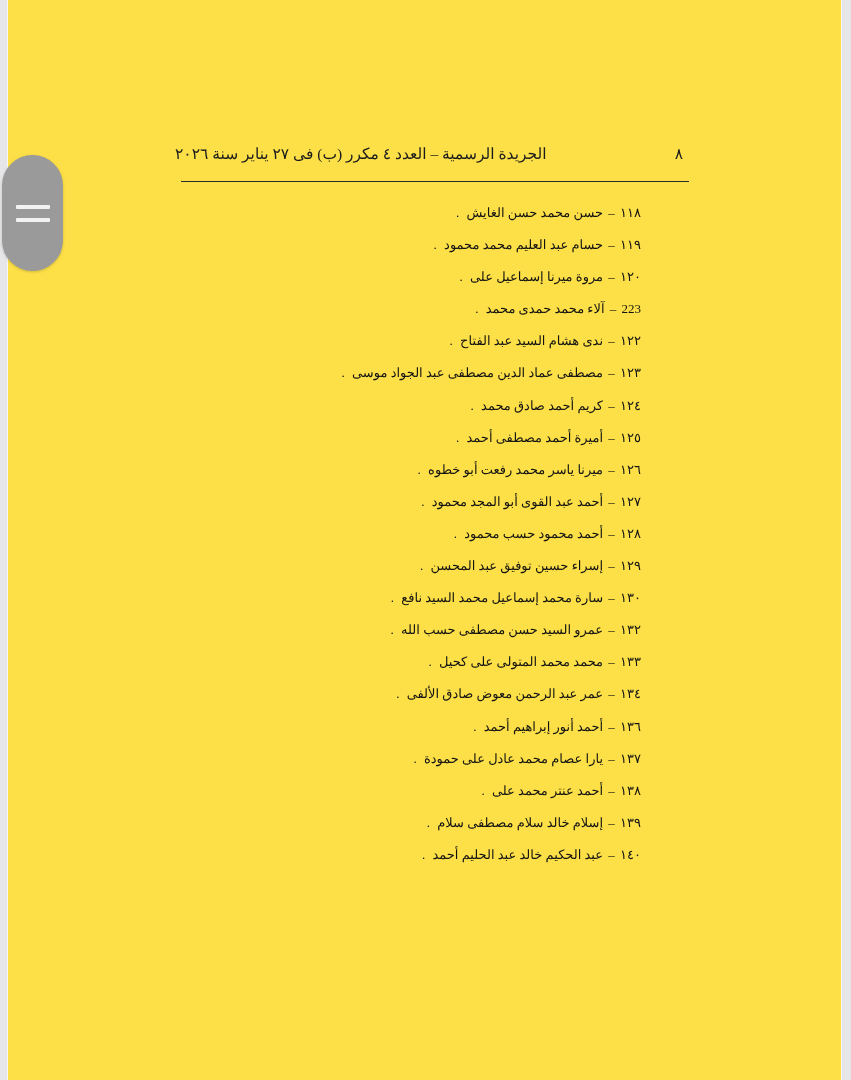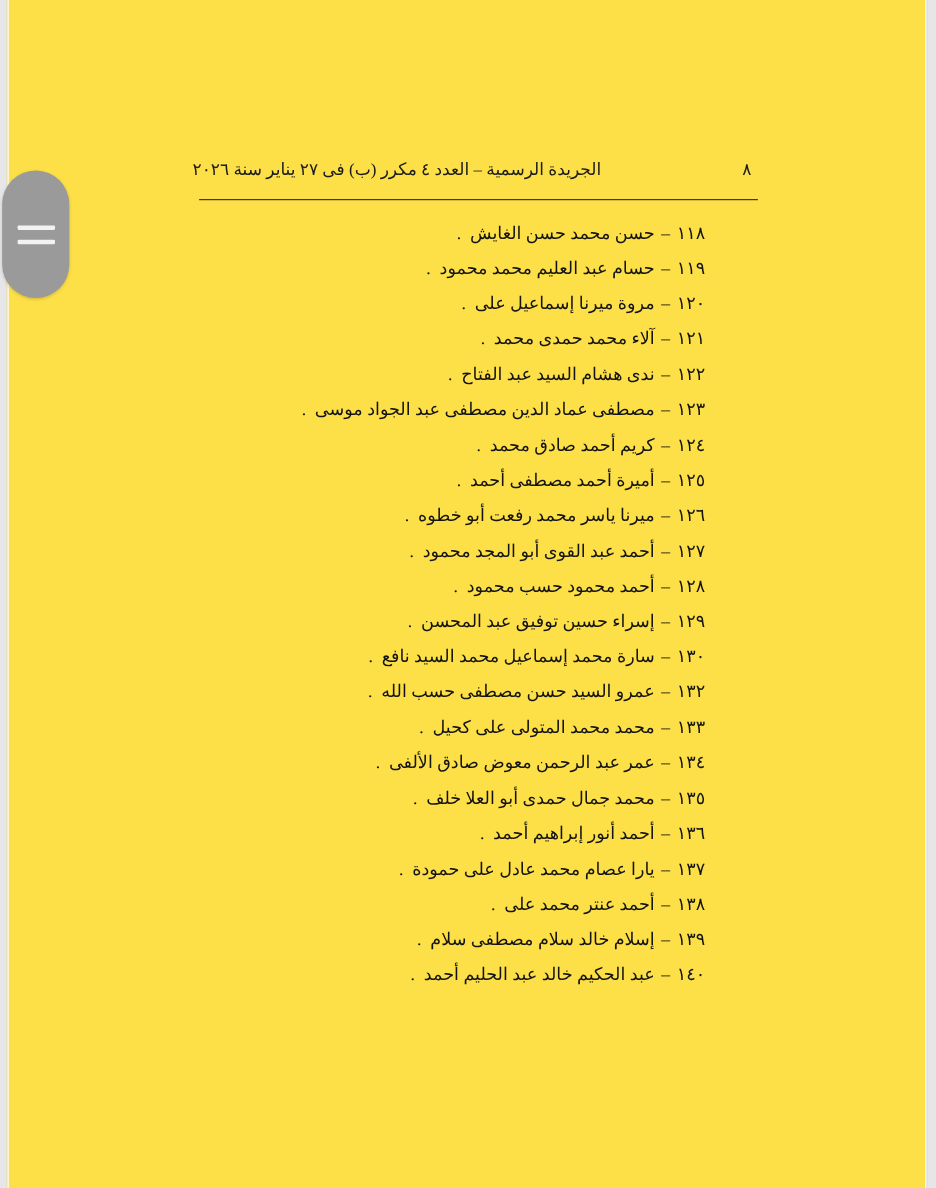--- a/index.html
+++ b/index.html
@@ -86,21 +86,21 @@
   
   #entry-list {
     position: absolute;
     right: 202px;   
     top: 197px;
     width: 520px;
     direction: rtl;
     text-align: right;
   }
   .entry-row {
-    font-size: 16px;
+    font-size: 13px;
     line-height: 32.1px;
     color: #131313;
     white-space: nowrap;
     direction: rtl;
   }
   .entry-num {
     letter-spacing: 0.3px;
   }
   .entry-dash {
     padding: 0 2px;
@@ -145,34 +145,33 @@
       <div id="header-title">الجريدة الرسمية – العدد ٤ مكرر (ب) فى ٢٧ يناير سنة ٢٠٢٦</div>
       <div id="header-page-number">٨</div>
     </div>
 
     <div id="header-rule"></div>
 
     <div id="entry-list">
         <div class="entry-row"><span class="entry-num">١١٨</span> <span class="entry-dash">–</span> <span class="entry-name">حسن محمد حسن الغايش</span> <span class="entry-dot">.</span></div>
         <div class="entry-row"><span class="entry-num">١١٩</span> <span class="entry-dash">–</span> <span class="entry-name">حسام عبد العليم محمد محمود</span> <span class="entry-dot">.</span></div>
         <div class="entry-row"><span class="entry-num">١٢٠</span> <span class="entry-dash">–</span> <span class="entry-name">مروة ميرنا إسماعيل على</span> <span class="entry-dot">.</span></div>
-        <div class="entry-row"><span class="entry-num">١٢١</span> <span class="entry-dash">–</span> <span class="entry-name">آلاء محمد حمدى محمد</span> <span class="entry-dot">.</span></div>
+        <div class="entry-row"><span class="entry-num">223</span> <span class="entry-dash">–</span> <span class="entry-name">آلاء محمد حمدى محمد</span> <span class="entry-dot">.</span></div>
         <div class="entry-row"><span class="entry-num">١٢٢</span> <span class="entry-dash">–</span> <span class="entry-name">ندى هشام السيد عبد الفتاح</span> <span class="entry-dot">.</span></div>
         <div class="entry-row"><span class="entry-num">١٢٣</span> <span class="entry-dash">–</span> <span class="entry-name">مصطفى عماد الدين مصطفى عبد الجواد موسى</span> <span class="entry-dot">.</span></div>
         <div class="entry-row"><span class="entry-num">١٢٤</span> <span class="entry-dash">–</span> <span class="entry-name">كريم أحمد صادق محمد</span> <span class="entry-dot">.</span></div>
         <div class="entry-row"><span class="entry-num">١٢٥</span> <span class="entry-dash">–</span> <span class="entry-name">أميرة أحمد مصطفى أحمد</span> <span class="entry-dot">.</span></div>
         <div class="entry-row"><span class="entry-num">١٢٦</span> <span class="entry-dash">–</span> <span class="entry-name">ميرنا ياسر محمد رفعت أبو خطوه</span> <span class="entry-dot">.</span></div>
         <div class="entry-row"><span class="entry-num">١٢٧</span> <span class="entry-dash">–</span> <span class="entry-name">أحمد عبد القوى أبو المجد محمود</span> <span class="entry-dot">.</span></div>
         <div class="entry-row"><span class="entry-num">١٢٨</span> <span class="entry-dash">–</span> <span class="entry-name">أحمد محمود حسب محمود</span> <span class="entry-dot">.</span></div>
         <div class="entry-row"><span class="entry-num">١٢٩</span> <span class="entry-dash">–</span> <span class="entry-name">إسراء حسين توفيق عبد المحسن</span> <span class="entry-dot">.</span></div>
         <div class="entry-row"><span class="entry-num">١٣٠</span> <span class="entry-dash">–</span> <span class="entry-name">سارة محمد إسماعيل محمد السيد نافع</span> <span class="entry-dot">.</span></div>
         <div class="entry-row"><span class="entry-num">١٣٢</span> <span class="entry-dash">–</span> <span class="entry-name">عمرو السيد حسن مصطفى حسب الله</span> <span class="entry-dot">.</span></div>
         <div class="entry-row"><span class="entry-num">١٣٣</span> <span class="entry-dash">–</span> <span class="entry-name">محمد محمد المتولى على كحيل</span> <span class="entry-dot">.</span></div>
         <div class="entry-row"><span class="entry-num">١٣٤</span> <span class="entry-dash">–</span> <span class="entry-name">عمر عبد الرحمن معوض صادق الألفى</span> <span class="entry-dot">.</span></div>
-        <div class="entry-row"><span class="entry-num">١٣٥</span> <span class="entry-dash">–</span> <span class="entry-name">محمد جمال حمدى أبو العلا خلف</span> <span class="entry-dot">.</span></div>
         <div class="entry-row"><span class="entry-num">١٣٦</span> <span class="entry-dash">–</span> <span class="entry-name">أحمد أنور إبراهيم أحمد</span> <span class="entry-dot">.</span></div>
         <div class="entry-row"><span class="entry-num">١٣٧</span> <span class="entry-dash">–</span> <span class="entry-name">يارا عصام محمد عادل على حمودة</span> <span class="entry-dot">.</span></div>
         <div class="entry-row"><span class="entry-num">١٣٨</span> <span class="entry-dash">–</span> <span class="entry-name">أحمد عنتر محمد على</span> <span class="entry-dot">.</span></div>
         <div class="entry-row"><span class="entry-num">١٣٩</span> <span class="entry-dash">–</span> <span class="entry-name">إسلام خالد سلام مصطفى سلام</span> <span class="entry-dot">.</span></div>
         <div class="entry-row"><span class="entry-num">١٤٠</span> <span class="entry-dash">–</span> <span class="entry-name">عبد الحكيم خالد عبد الحليم أحمد</span> <span class="entry-dot">.</span></div>
       </div>
 
   </div>
 
   <div id="menu-handle">

